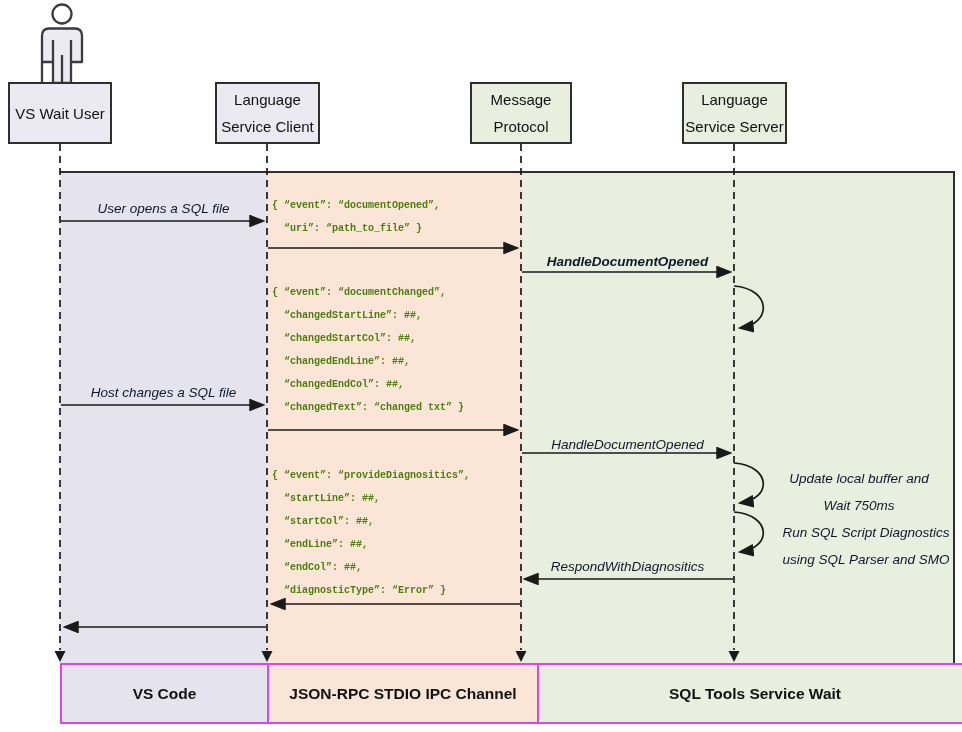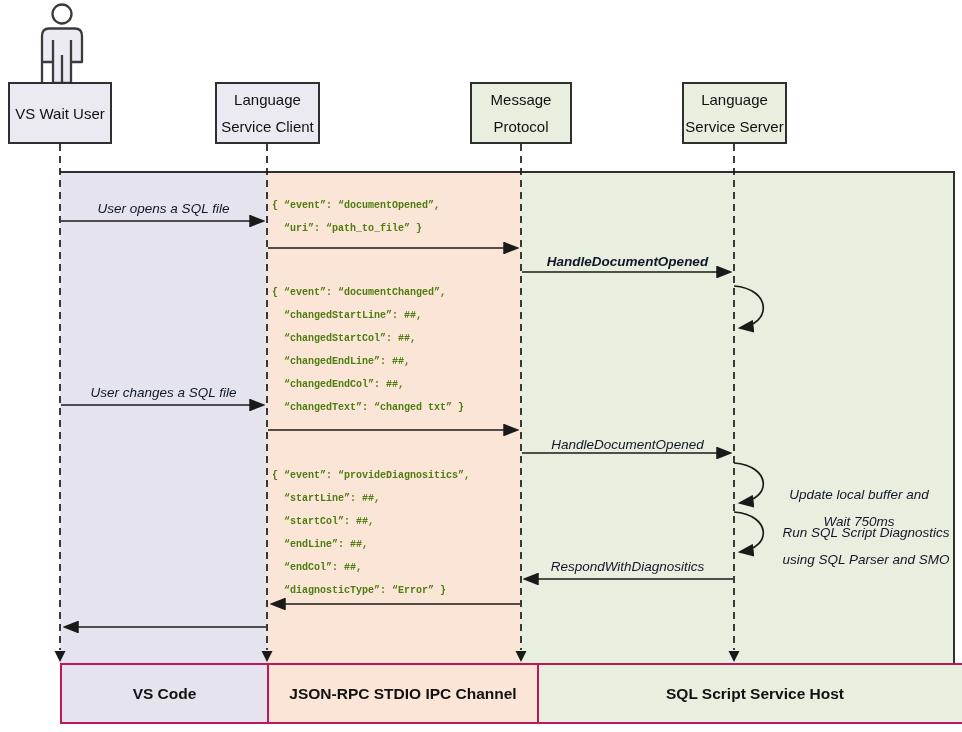--- a/index.html
+++ b/index.html
@@ -21,21 +21,21 @@
     position:absolute; left:60px; top:171px; width:893px; height:492px;
     border-top:2px solid #2f2f2f; border-right:2px solid #2f2f2f; display:flex;
   }
   .lane{height:100%;}
   .lane.user{width:207px; background:#e5e4ee;}
   .lane.ipc{width:254px; background:#fbe5d7;}
   .lane.host{width:432px; background:#e8efdf;}
   
   .bottomrow{position:absolute; left:60px; top:663px; height:61px; display:flex;}
   .bbox{
-    box-sizing:border-box; border:2px solid #be185d; height:61px;
+    box-sizing:border-box; border:2px solid #d946ef; height:61px;
     display:flex; align-items:center; justify-content:center;
     font-weight:bold; font-size:15.5px;
   }
   .bbox.neutral{background:#e5e4ee; width:209px;}
   .bbox.peach{background:#fbe5d7; width:272px; margin-left:-2px;}
   .bbox.green{background:#e8efdf; width:436px; margin-left:-2px;}
   
   .msglabel{
     position:absolute; font-style:italic; font-size:13.5px; line-height:27px;
     text-align:center; white-space:pre-line; color:#0f172a;
@@ -107,25 +107,25 @@
   <div class="hbox neutral" style="left:8px;   top:82px; width:104px; height:62px;"><span>VS Wait User</span></div>
   <div class="hbox neutral" style="left:215px; top:82px; width:105px; height:62px;"><span>Language
 Service Client</span></div>
   <div class="hbox green" style="left:470px; top:82px; width:102px; height:62px;"><span>Message
 Protocol</span></div>
   <div class="hbox green" style="left:682px; top:82px; width:105px; height:62px;"><span>Language
 Service Server</span></div>
 
   <div class="msglabel" style="left:60px;  top:195px; width:207px;">User opens a SQL file</div>
   <div class="msglabel" style="left:521px; top:248px; width:213px;font-weight:bold;">HandleDocumentOpened</div>
-  <div class="msglabel" style="left:60px;  top:379px; width:207px;">User changes a SQL file</div>
+  <div class="msglabel" style="left:60px;  top:379px; width:207px;">Host changes a SQL file</div>
   <div class="msglabel" style="left:521px; top:431px; width:213px;">HandleDocumentOpened</div>
   <div class="msglabel" style="left:521px; top:553px; width:213px;font-style:italic;">RespondWithDiagnositics</div>
 
-  <div class="msglabel" style="left:768px; top:465px; width:182px;margin-top:16px;">Update local buffer and
+  <div class="msglabel" style="left:768px; top:465px; width:182px;">Update local buffer and
 Wait 750ms</div>
   <div class="msglabel" style="left:768px; top:519px; width:182px;margin-left:7px;">Run SQL Script Diagnostics
 using SQL Parser and SMO</div>
 
   <div class="payload" style="left:272px; top:194px;">{ “event”: “documentOpened”,
   “uri”: “path_to_file” }</div>
   <div class="payload" style="left:272px; top:281px;">{ “event”: “documentChanged”,
   “changedStartLine”: ##,
   “changedStartCol”: ##,
   “changedEndLine”: ##,
@@ -139,17 +139,17 @@
   “diagnosticType”: “Error” }</div>
 
   <div class="bottomrow">
     <div class="bbox neutral">
         <span>VS Code</span>
       </div>
     <div class="bbox peach">
         <span>JSON-RPC STDIO IPC Channel</span>
       </div>
     <div class="bbox green">
-        <span>SQL Script Service Host</span>
+        <span>SQL Tools Service Wait</span>
       </div>
   </div>
 
 </div>
 
 </body></html>

